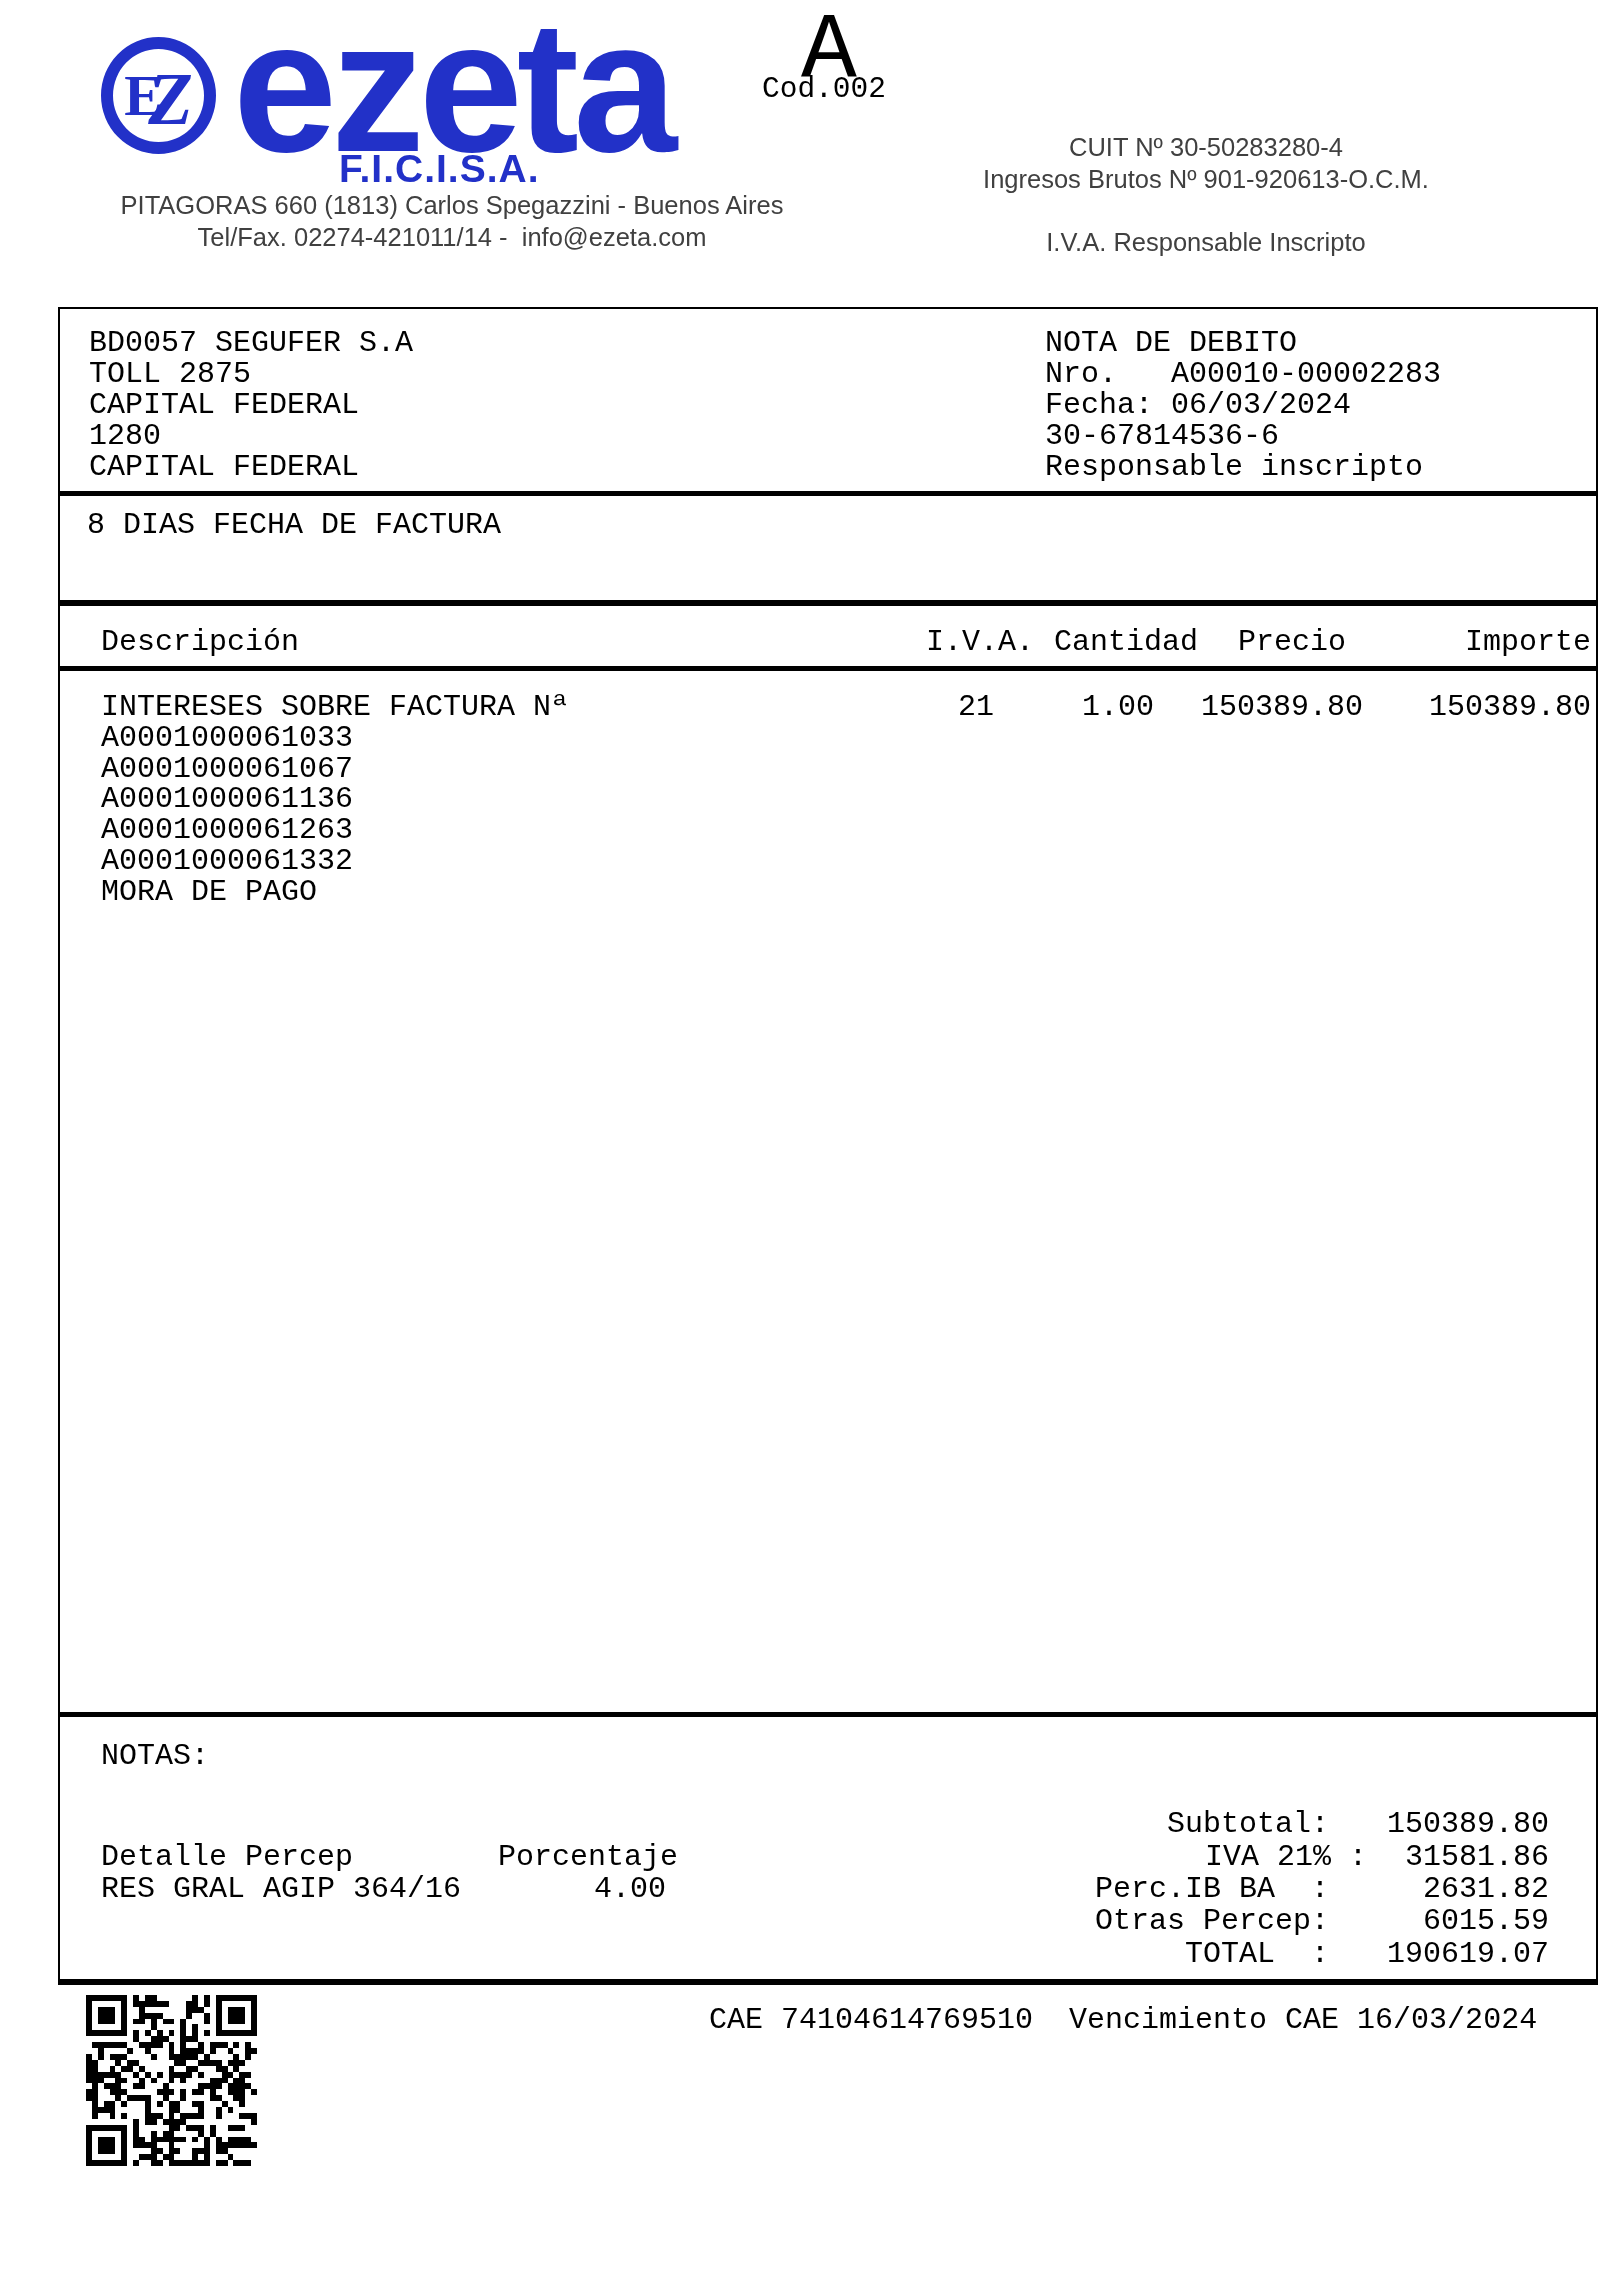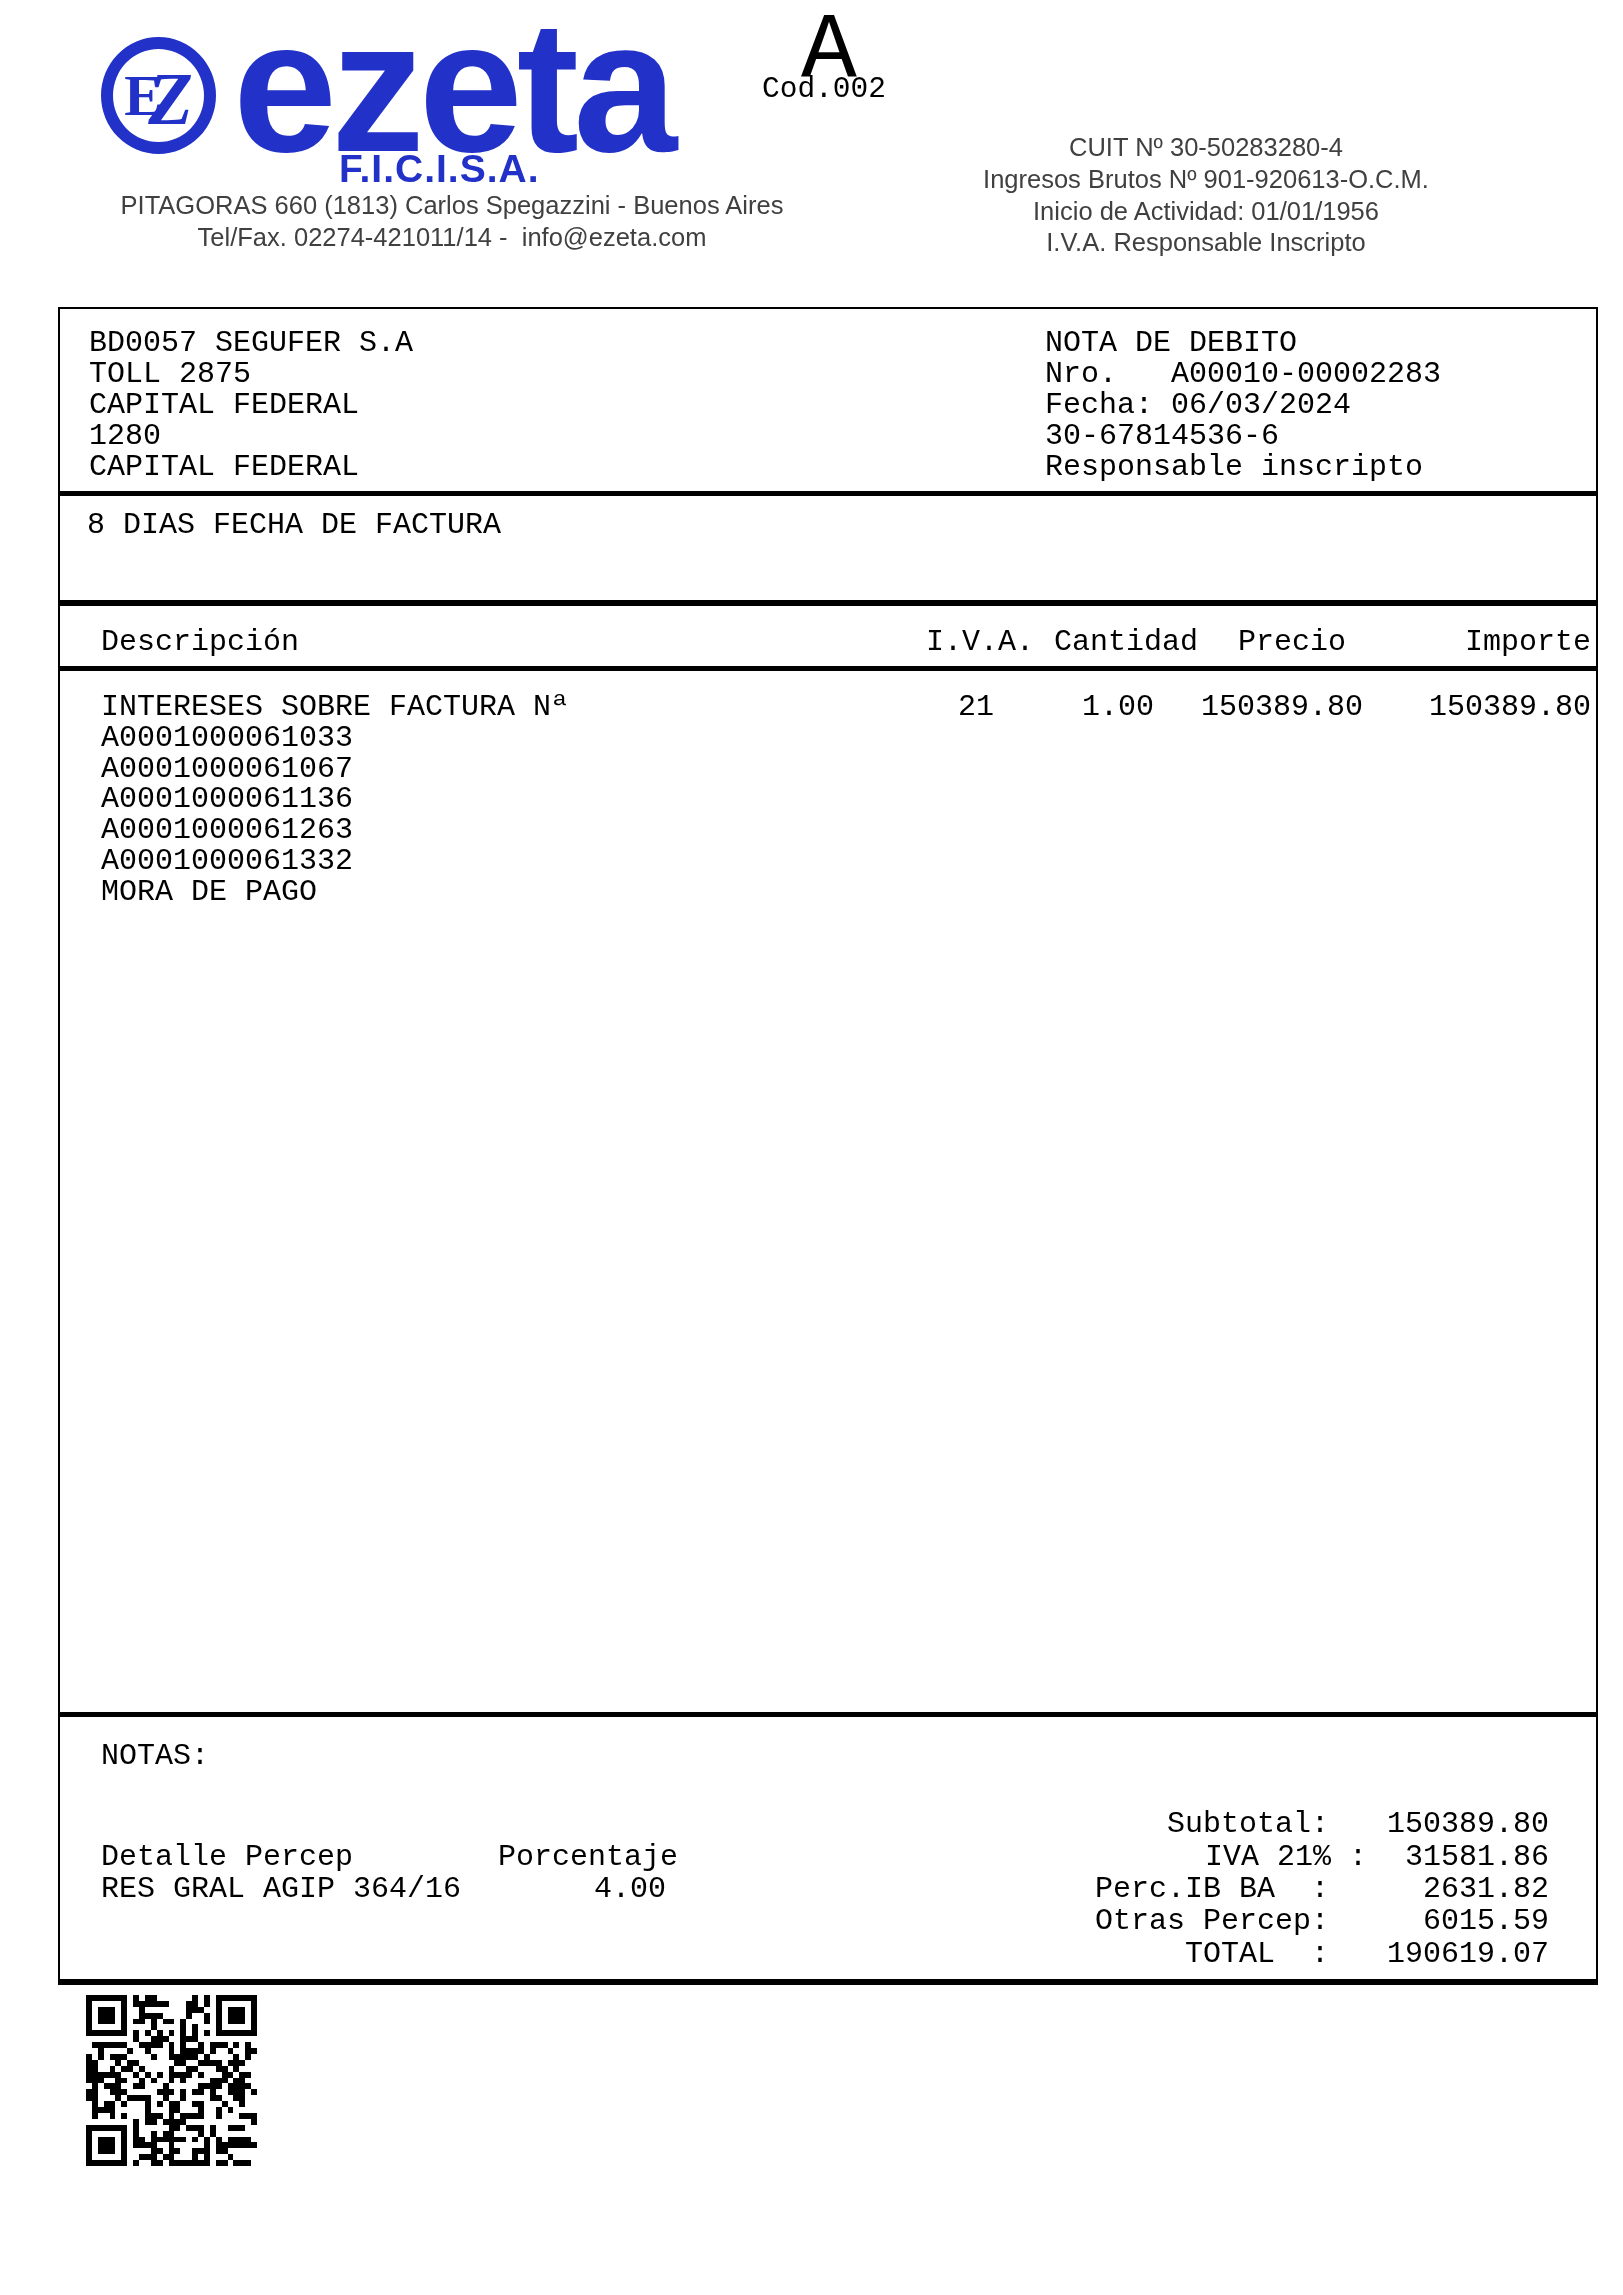--- a/index.html
+++ b/index.html
@@ -46,21 +46,20 @@
   <div id="brand-suffix">F.I.C.I.S.A.</div>
 
   <div class="sans c" style="left:69px;top:190px;width:766px;">PITAGORAS 660 (1813) Carlos Spegazzini - Buenos Aires</div>
   <div class="sans c" style="left:69px;top:222px;width:766px;">Tel/Fax. 02274-421011/14 -  info@ezeta.com</div>
 
   <div id="doc-letter">A</div>
   <div id="doc-code">Cod.002</div>
 
   <div class="sans c" style="left:894px;top:132px;width:624px;">CUIT Nº 30-50283280-4</div>
   <div class="sans c" style="left:894px;top:164px;width:624px;">Ingresos Brutos Nº 901-920613-O.C.M.</div>
-  <div class="sans c" style="left:894px;top:196px;width:624px;">Inicio de Actividad: 01/01/1956</div>
   <div class="sans c" style="left:894px;top:227px;width:624px;">I.V.A. Responsable Inscripto</div>
 
   <div id="main-box"></div>
   <div class="hdiv" style="top:491px;height:5.4px;"></div>
   <div class="hdiv" style="top:600px;height:5.9px;"></div>
   <div class="hdiv" style="top:666px;height:4.9px;"></div>
   <div class="hdiv" style="top:1712px;height:5.4px;"></div>
 
   <div class="list-host">
       <div class="mono" style="left: 89px; top: 328px;">BD0057 SEGUFER S.A</div>
@@ -111,20 +110,21 @@
       <div class="mono r" style="left: 925px; width: 442px; top: 1842px;">IVA 21% :</div>
       <div class="mono r" style="left: 1107px; width: 442px; top: 1842px;">31581.86</div>
       <div class="mono r" style="left: 887px; width: 442px; top: 1874px;">Perc.IB BA  :</div>
       <div class="mono r" style="left: 1107px; width: 442px; top: 1874px;">2631.82</div>
       <div class="mono r" style="left: 887px; width: 442px; top: 1906px;">Otras Percep:</div>
       <div class="mono r" style="left: 1107px; width: 442px; top: 1906px;">6015.59</div>
       <div class="mono r" style="left: 887px; width: 442px; top: 1939px;">TOTAL  :</div>
       <div class="mono r" style="left: 1107px; width: 442px; top: 1939px;">190619.07</div>
     </div>
 
+  <div class="mono" style="left:709px;top:2005px;">CAE 74104614769510  Vencimiento CAE 16/03/2024</div>
   <div id="qr">
       <svg viewBox="0 0 29 29" width="171" height="171" shape-rendering="crispEdges" fill="#000">
         <rect x="0" y="0" width="1" height="1"></rect>
         <rect x="1" y="0" width="1" height="1"></rect>
         <rect x="2" y="0" width="1" height="1"></rect>
         <rect x="3" y="0" width="1" height="1"></rect>
         <rect x="4" y="0" width="1" height="1"></rect>
         <rect x="5" y="0" width="1" height="1"></rect>
         <rect x="6" y="0" width="1" height="1"></rect>
         <rect x="8" y="0" width="1" height="1"></rect>

